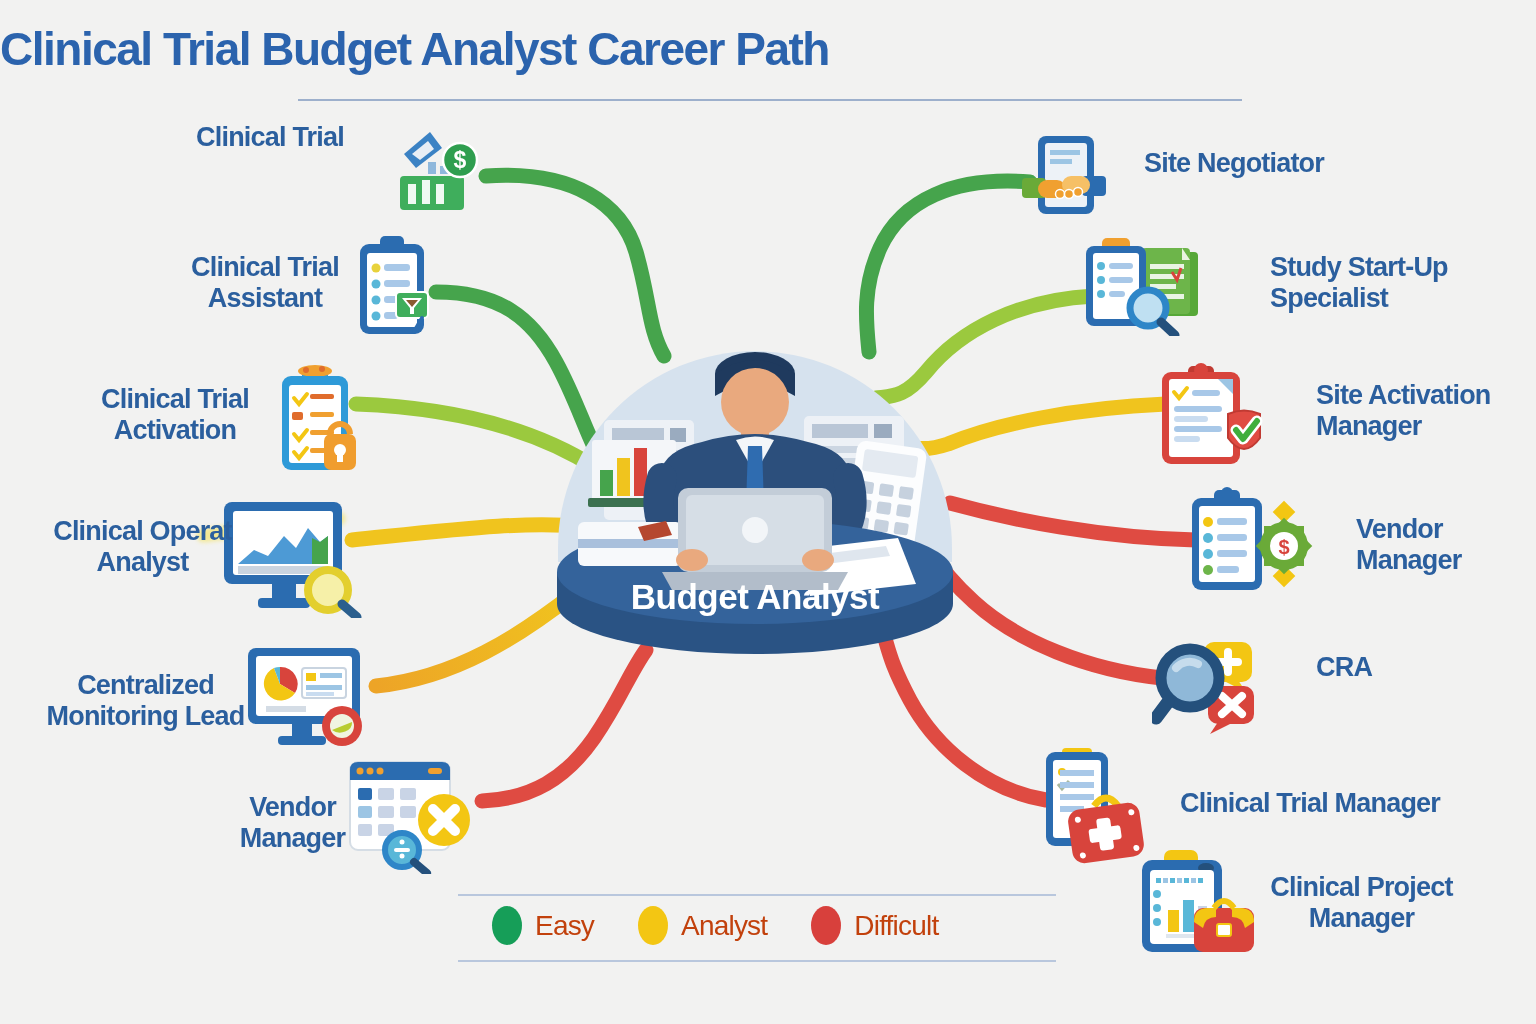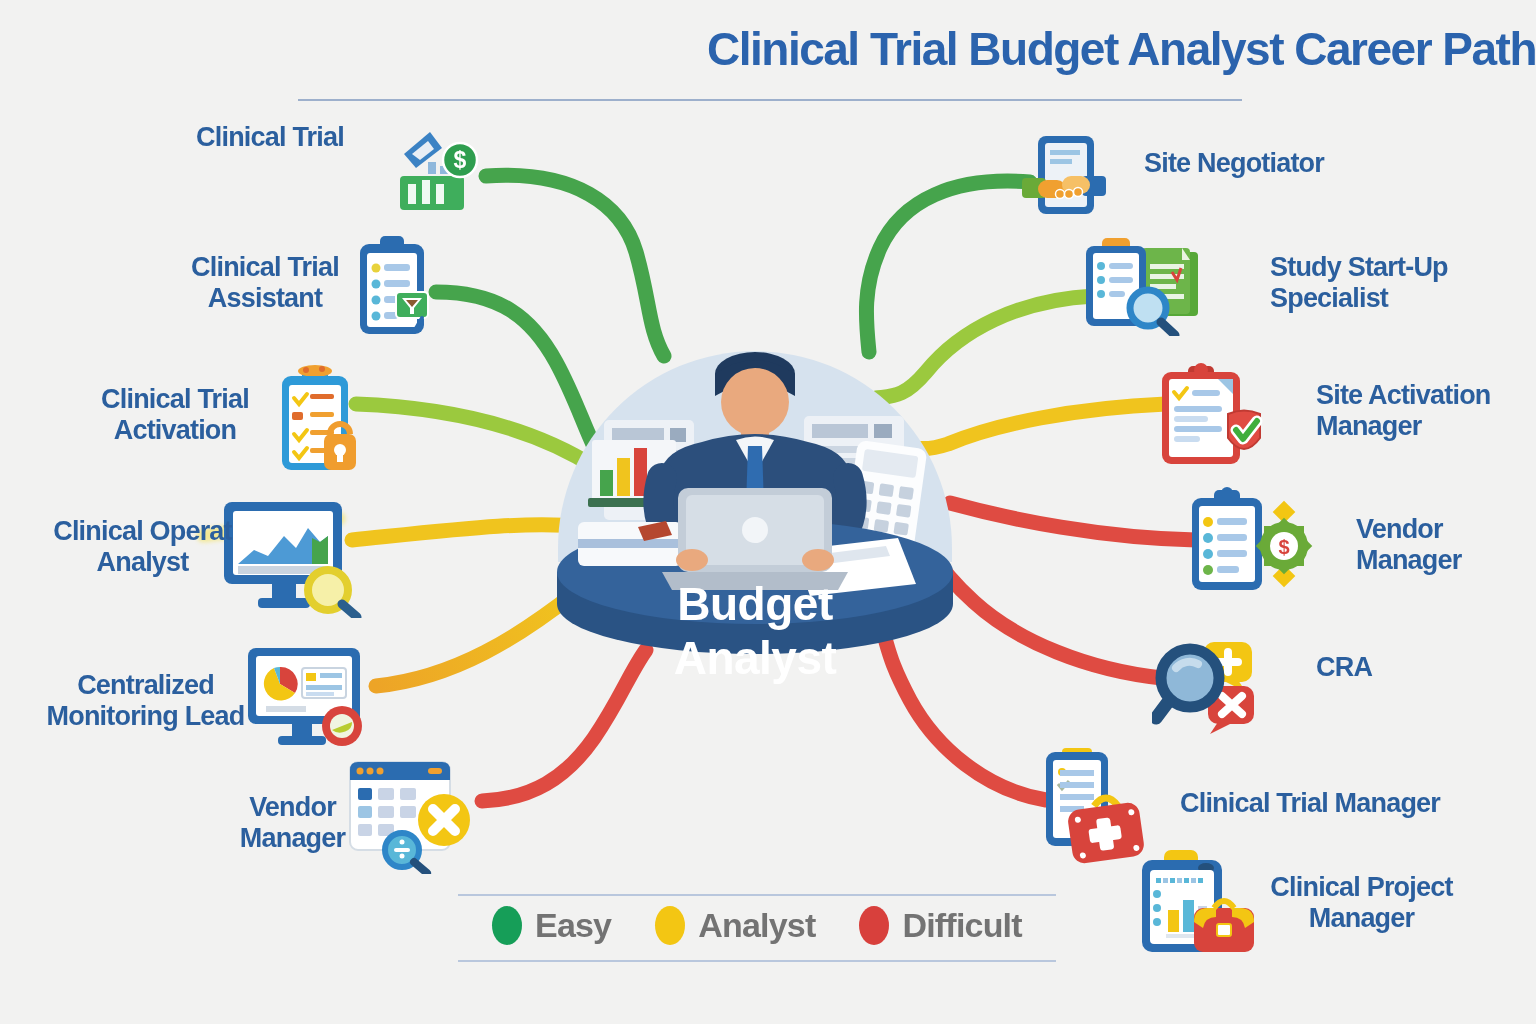--- a/index.html
+++ b/index.html
@@ -3,52 +3,52 @@
 <meta charset="utf-8">
 <style>
   html,body{margin:0;padding:0;background:#e8e8e8;}
   .canvas{
     position:relative;width:1536px;height:1024px;overflow:hidden;
     background:#f2f2f1;
     font-family:"Liberation Sans",sans-serif;
   }
   .links-svg{position:absolute;left:0;top:0;z-index:0;}
   .page-title{
-    position:absolute;left:0;top:22px;width:1536px;text-align:right;
+    position:absolute;left:0;top:22px;width:1536px;text-align:left;
     font-size:46px;font-weight:700;color:#2b63ad;letter-spacing:-1.5px;z-index:3;
   }
   .title-underline{
     position:absolute;left:298px;top:99px;width:944px;height:2px;
     background:#9db0cc;z-index:3;
   }
   .role{position:absolute;z-index:3;}
   .role-label span{
     display:block;font-size:27px;font-weight:700;color:#2b5f9e;
     line-height:1.16;letter-spacing:-0.8px;
   }
   .role.align-center .role-label{text-align:center;}
   .role.align-left .role-label{text-align:left;margin-left:32px;}
   .role-icon{position:absolute;z-index:2;}
   .hub-label{
     position:absolute;left:605px;top:577px;width:300px;text-align:center;
-    font-size:46px;font-weight:700;color:#ffffff;letter-spacing:-0.5px;z-index:4;
+    font-size:35px;font-weight:700;color:#ffffff;letter-spacing:-0.5px;z-index:4;
   }
   .hl-streak{
     position:absolute;left:196px;top:520px;width:150px;height:14px;
     background:#f3e04a;opacity:.55;transform:rotate(-7deg);border-radius:7px;z-index:1;
     filter:blur(2px);
   }
   .legend-line{position:absolute;height:2px;width:598px;left:458px;background:#b9c7dd;z-index:2;}
   .legend-row{
     position:absolute;left:492px;top:906px;display:flex;align-items:center;
     column-gap:44px;z-index:3;
   }
   .legend-item{display:flex;align-items:center;column-gap:13px;}
   .legend-dot{width:30px;height:39px;border-radius:50%;}
-  .legend-label{font-size:34px;font-weight:700;color:#737373;letter-spacing:-0.8px;}
+  .legend-label{font-size:28px;font-weight:400;color:#c2410c;letter-spacing:-0.8px;}
   svg text{font-family:"Liberation Sans",sans-serif;}
 </style>
 </head>
 <body>
 
 <div class="canvas">
 
   <svg class="links-svg" width="1536" height="1024" viewBox="0 0 1536 1024">
     <defs>
       <linearGradient id="gradCM" gradientUnits="userSpaceOnUse" x1="376" y1="686" x2="576" y2="592">

